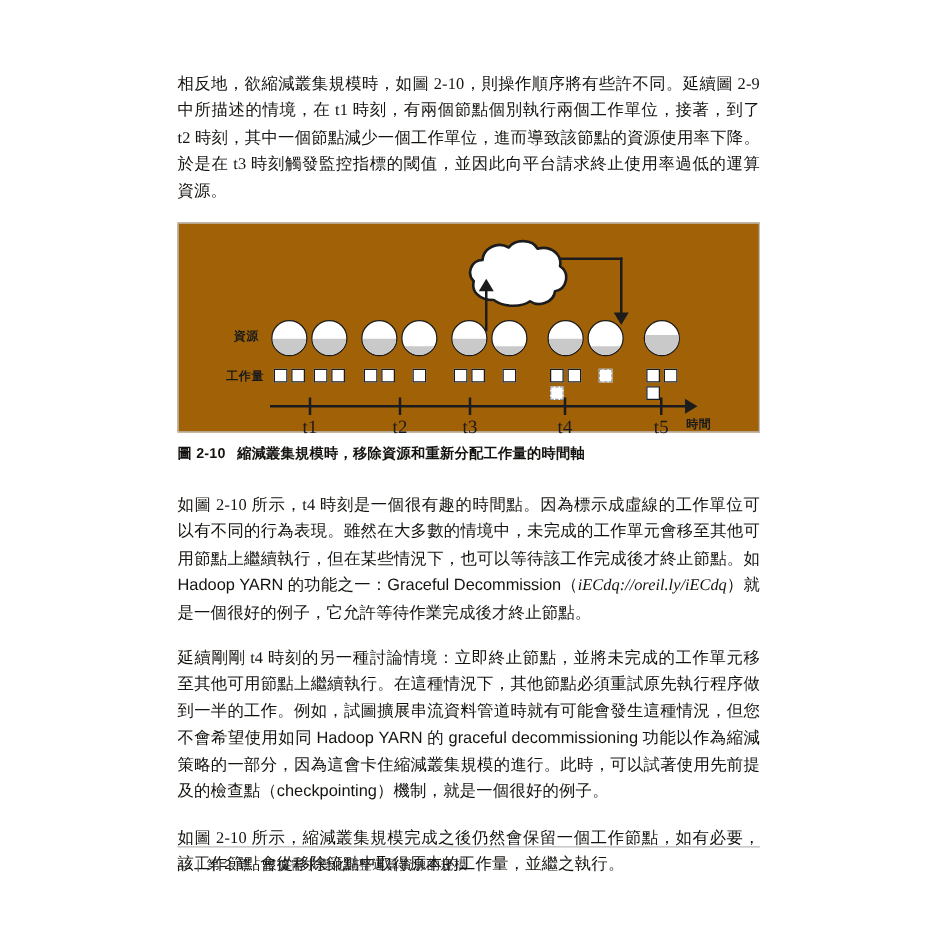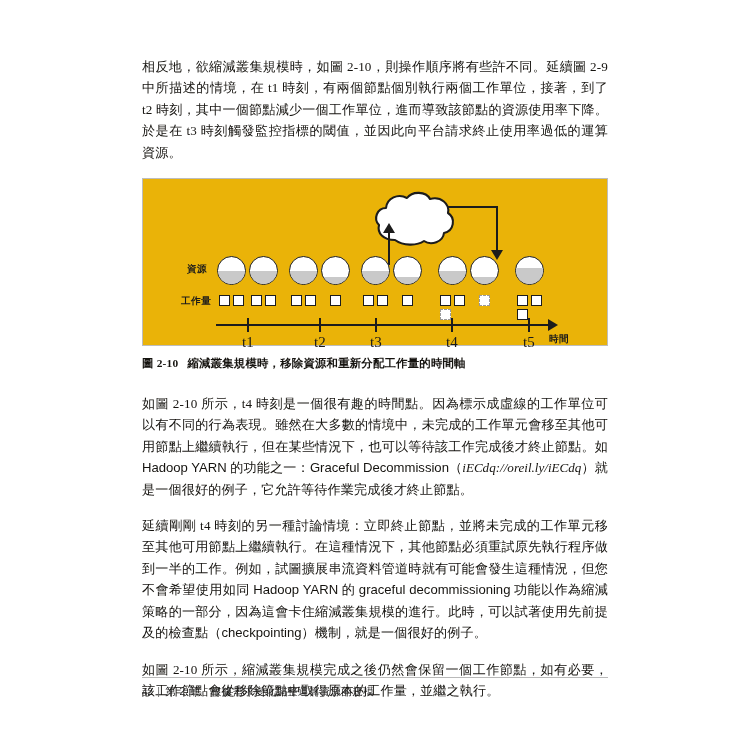--- a/index.html
+++ b/index.html
@@ -48,33 +48,33 @@
     letter-spacing: 0;
   }
 
   
   .figure-box {
     position: relative;
     box-sizing: border-box;
     width: 466px;
     height: 168px;
     border: 1px solid #bdbdbd;
-    background: #eab308;
+    background: #a16207;
     margin: 15px 0 9px 0;
   }
   .fig-caption {
     font-size: 11.4px;
     line-height: 16px;
     margin: 0 0 22px 0;
     color: #15130f;
     letter-spacing: 0.2px;
   }
   .fig-caption .fignum {
     font-weight: bold;
-    font-family: Liberation Serif, serif;
+    font-family: Liberation Sans, sans-serif;
   }
   .fig-caption .capttl { font-weight: bold; text-align: center; }
 
   
   .row-label {
     position: absolute;
     font-size: 9.6px;
     font-family: "Liberation Sans", sans-serif;
     font-weight: bold;
     color: #1a1a1a;

